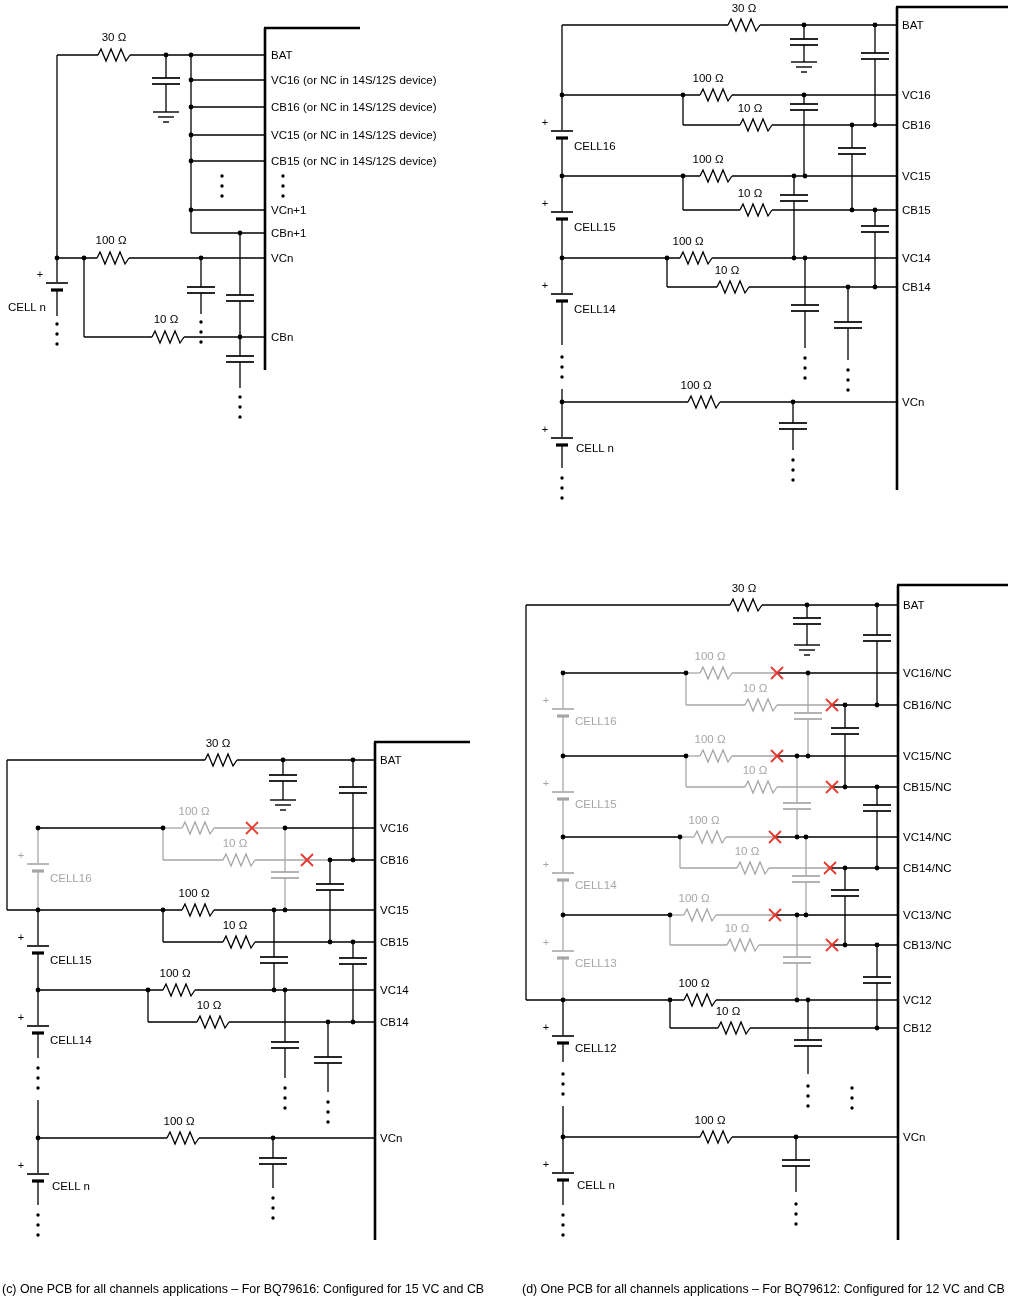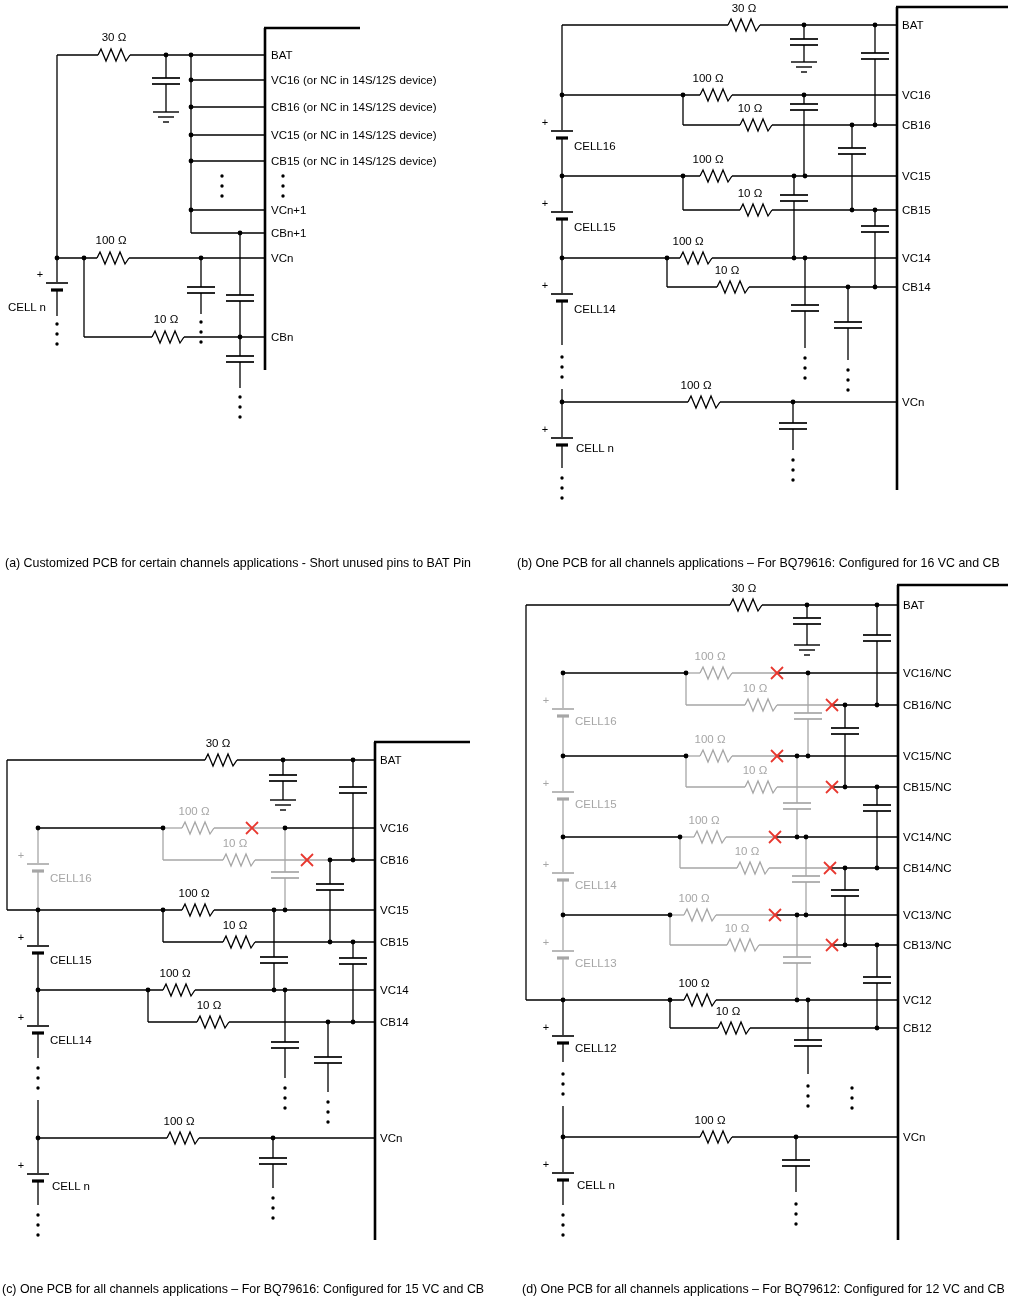--- a/index.html
+++ b/index.html
@@ -797,26 +797,20 @@
           <line x1="769" y1="909" x2="781" y2="921" stroke="#e8372e" stroke-width="1.8"></line>
           <line x1="769" y1="921" x2="781" y2="909" stroke="#e8372e" stroke-width="1.8"></line>
         </g>
         <g>
           <line x1="826" y1="939" x2="838" y2="951" stroke="#e8372e" stroke-width="1.8"></line>
           <line x1="826" y1="951" x2="838" y2="939" stroke="#e8372e" stroke-width="1.8"></line>
         </g>
       </g>
     </svg>
 
-<div class="cap" style="left:5px;top:522px">
-  <div>(a) Customized PCB for certain channels applications - Short unused pins to BAT Pin</div>
-</div>
-<div class="cap" style="left:517px;top:522px">
-  <div>(b) One PCB for all channels applications – For BQ79616: Configured for 16 VC and CB</div>
-</div>
 <div class="cap" style="left:2px;top:1248px">
   <div>(c) One PCB for all channels applications – For BQ79616: Configured for 15 VC and CB</div>
   
   
   
 </div>
 <div class="cap" style="left:522px;top:1248px">
   <div>(d) One PCB for all channels applications – For BQ79612: Configured for 12 VC and CB</div>
   
   

